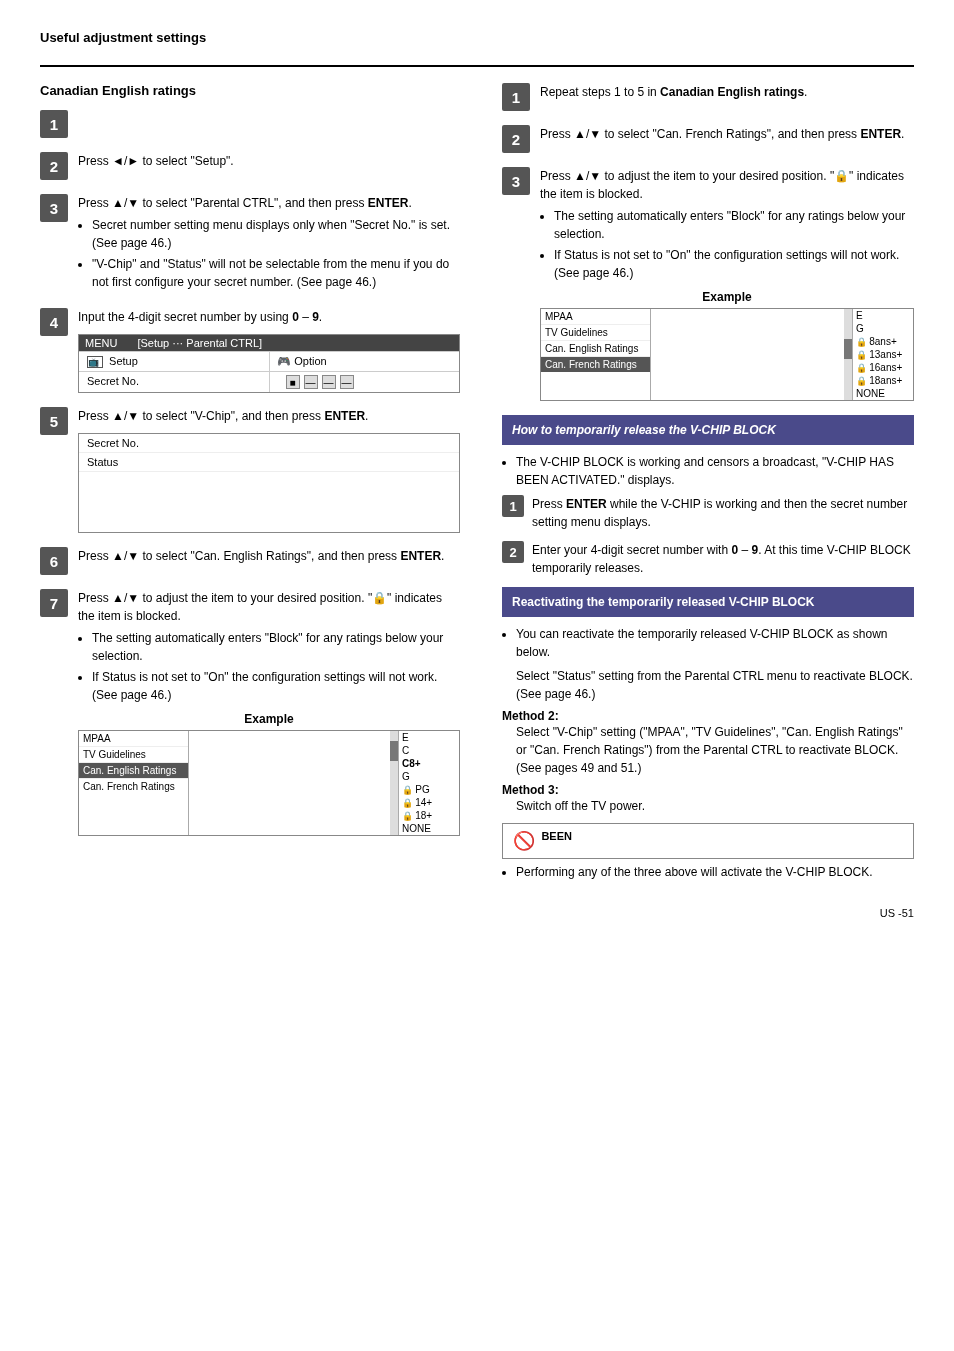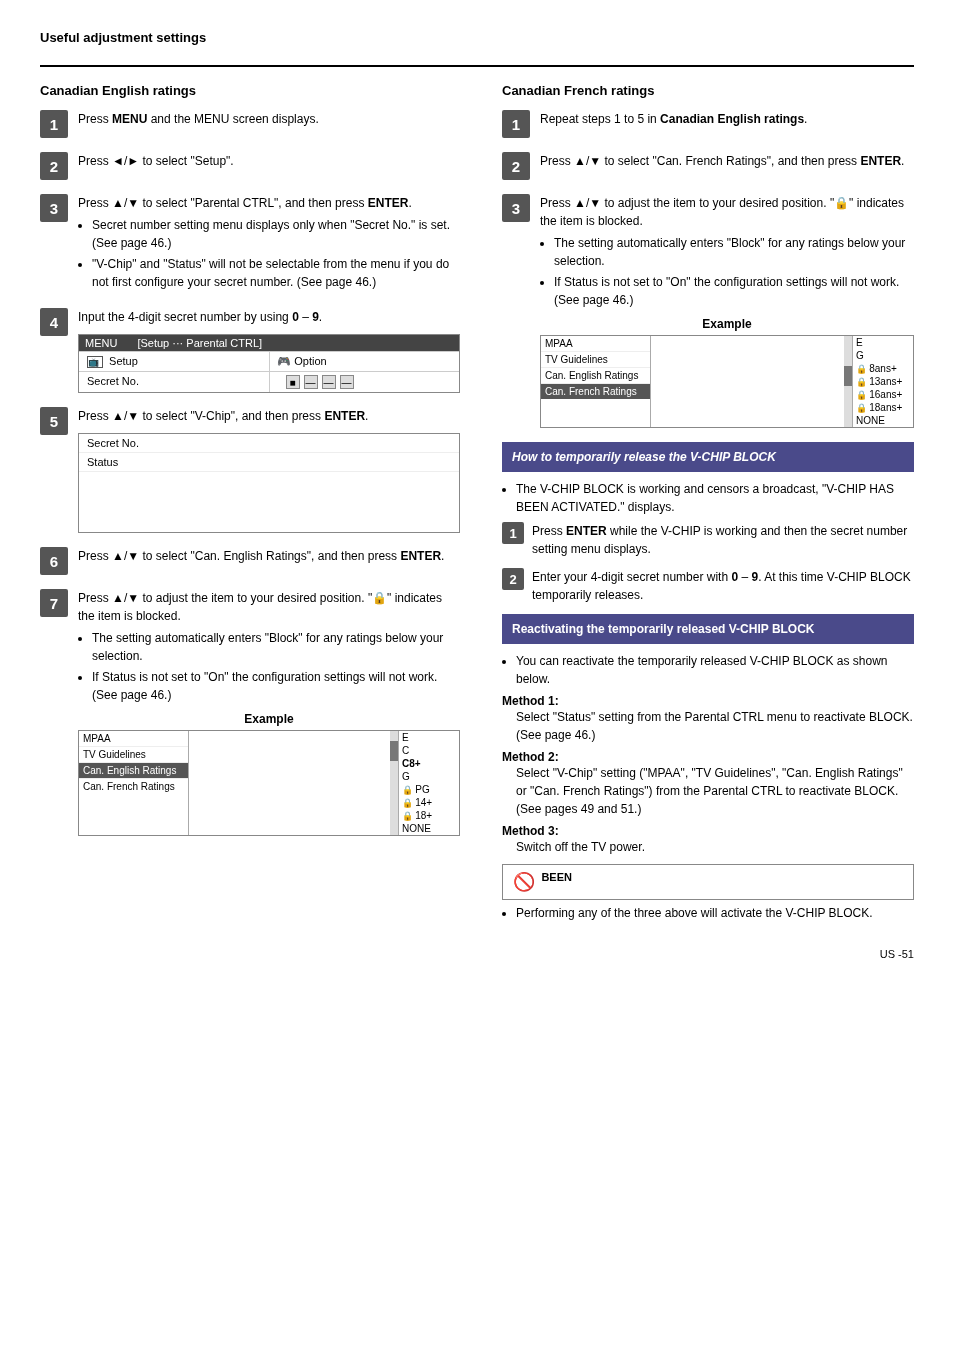--- a/index.html
+++ b/index.html
@@ -149,23 +149,20 @@
 
 <div class="page-title">Useful adjustment settings</div>
 
 <div class="two-col">
 
   <div class="col-left">
     <div class="section-title">Canadian English ratings</div>
 
     <div class="step">
       <div class="step-num">1</div>
-      <div class="step-content">
-        <p>Press <span class="bold">MENU</span> and the MENU screen displays.</p>
-      </div>
     </div>
 
     <div class="step">
       <div class="step-num">2</div>
       <div class="step-content">
         <p>Press ◄/► to select "Setup".</p>
       </div>
     </div>
 
     <div class="step">
@@ -266,21 +263,20 @@
               <div style="padding:1px 3px; display:flex; align-items:center; gap:2px;"><span style="font-size:9px;">🔒</span>18+</div>
               <div style="padding:1px 3px;">NONE</div>
             </div>
           </div>
         </div>
       </div>
     </div>
   </div>
 
   <div class="col-right">
-    <div class="section-title">Canadian French ratings</div>
 
     <div class="step">
       <div class="step-num">1</div>
       <div class="step-content">
         <p>Repeat steps 1 to 5 in <span class="bold">Canadian English ratings</span>.</p>
       </div>
     </div>
 
     <div class="step">
       <div class="step-num">2</div>
@@ -346,21 +342,20 @@
       </div>
     </div>
 
     <div style="background:#4a4a8a; color:#fff; padding:8px 10px; margin-bottom:8px;">
       <span class="bold">Reactivating the temporarily released V-CHIP BLOCK</span>
     </div>
     <ul class="bullet">
       <li>You can reactivate the temporarily released V-CHIP BLOCK as shown below.</li>
     </ul>
 
-    <div class="method-title">Method 1:</div>
     <div style="margin-left:14px; margin-bottom:6px; line-height:1.5;">Select "Status" setting from the Parental CTRL menu to reactivate BLOCK. (See page 46.)</div>
 
     <div class="method-title">Method 2:</div>
     <div style="margin-left:14px; margin-bottom:6px; line-height:1.5;">Select "V-Chip" setting ("MPAA", "TV Guidelines", "Can. English Ratings" or "Can. French Ratings") from the Parental CTRL to reactivate BLOCK. (See pages 49 and 51.)</div>
 
     <div class="method-title">Method 3:</div>
     <div style="margin-left:14px; margin-bottom:8px; line-height:1.5;">Switch off the TV power.</div>
 
     <div class="note-box">
       <div style="font-size:18px;">🚫</div>

